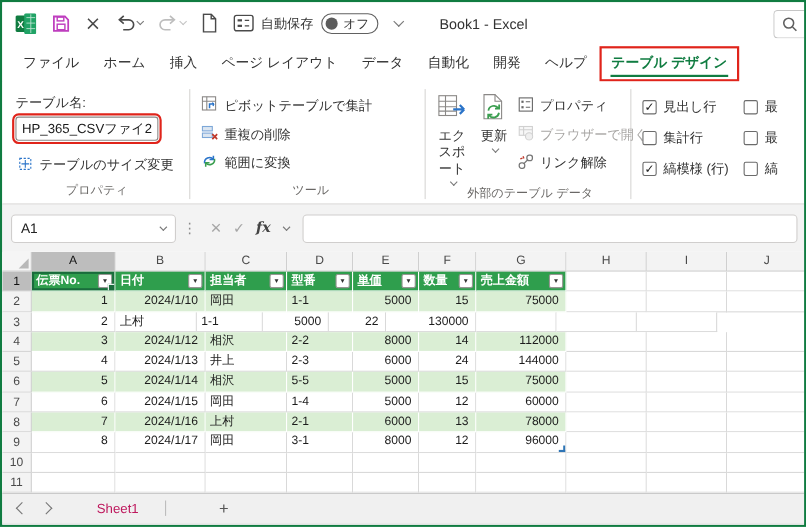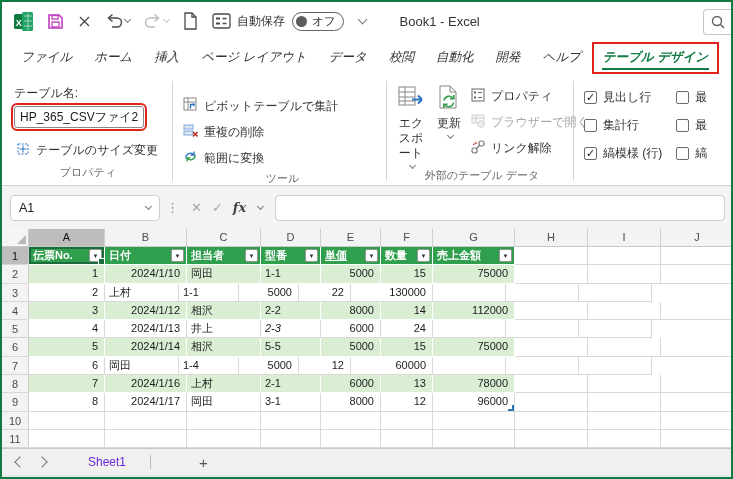--- a/index.html
+++ b/index.html
@@ -21,39 +21,39 @@
   .chev.sm{width:5px;height:5px;margin-left:2px;}
   .dim{color:#b5b5b5;} .dim .chev{border-color:#c5c5c5;}
   .autosave{display:flex; align-items:center; gap:7px; margin-left:6px; font-size:12px; color:#333;}
   .toggle{display:flex; align-items:center; gap:5px; border:1.5px solid #616161; border-radius:10px;
           height:19px; padding:0 7px 0 3px; font-size:11.5px; color:#333; background:#fff;}
   .knob{width:11px; height:11px; border-radius:50%; background:#5c5c5c;}
   .wtitle{font-size:13px; color:#333; margin-left:34px;}
   .searchbox{position:absolute; right:0; top:7px; width:28px; height:26px; border:1px solid #c6c6c6;
              border-right:none; border-radius:4px 0 0 4px; background:#fff; display:flex; align-items:center; padding-left:7px;}
   
-  .tabrow{height:34px; display:flex; align-items:flex-end; padding-left:8px; background:#fff; white-space:nowrap; overflow:hidden;font-style:italic;}
+  .tabrow{height:34px; display:flex; align-items:flex-end; padding-left:8px; background:#fff; white-space:nowrap; overflow:hidden;}
   .rtab{font-size:12.5px; color:#333; padding:7px 11px 8px; cursor:pointer; position:relative; flex:0 0 auto;}
   .rtab.active{color:var(--brand); font-weight:bold;}
   .rtab.active::after{content:''; position:absolute; left:8px; right:8px; bottom:2px; height:2.5px; background:var(--brand);}
   .rtab.ann{border:2px solid var(--ann); padding:5px 9px 6px;}
   
   .ribbon{height:112px; background:#fff; border-bottom:1px solid #d1cfcd; display:flex; padding-top:5px;}
   .rgroup{display:flex; flex-direction:column; position:relative; flex:0 0 auto;}
   .rgroup .gbody{flex:1; display:flex;}
   .glabel{font-size:11px; color:#6a6866; text-align:center; padding-bottom:5px;}
   .gsep{width:1px; background:#d8d6d4; margin:2px 0 4px; flex:0 0 auto;}
   .g-props{width:170px; padding:2px 8px 0 10px;}
   .tname-label{font-size:12px; color:#333; padding:4px 0 4px 2px;}
   .tname-input{width:130px; height:22px; border:1px solid #8a8886; border-radius:3px; font-size:12px;
                padding:0 5px; color:#1a1a1a; outline:2px solid var(--ann); outline-offset:1px; margin-left:2px;}
   .sbtn{display:flex; align-items:center; gap:6px; font-size:12px; color:#333; height:26px; padding:0 4px; cursor:pointer; white-space:nowrap;}
   .sbtn.disabled{color:#a8a6a4;}
   .g-tools{width:213px; padding:2px 0 0 6px;}
-  .g-tools .gbody{gap:3px;margin-top:10px;}
+  .g-tools .gbody{gap:3px;}
   .bigbtn{display:flex; flex-direction:column; align-items:center; font-size:12px; color:#333;
           padding:3px 6px 0; cursor:pointer; text-align:center;}
   .bigbtn .blabel{margin-top:3px; line-height:1.25; width:72px;}
   .g-ext{width:186px; padding:2px 0 0 4px;}
   .g-so{flex:1; padding:4px 0 0 10px; overflow:hidden;}
   .so-col{display:flex; flex-direction:column;}
   .cbrow{display:flex; align-items:center; gap:6px; height:28px; font-size:12px; color:#333; white-space:nowrap; cursor:pointer;}
   .cb{width:13px; height:13px; border:1px solid #6b6b6b; border-radius:2px; background:#fff; flex:0 0 auto;
       display:flex; align-items:center; justify-content:center; font-size:11px; color:#222;}
   
@@ -93,21 +93,21 @@
                  background:var(--sel); border:1px solid #fff;}
   .tbl-hdl{position:absolute; right:0; bottom:0; width:6px; height:6px;
            border-right:2px solid var(--hdl); border-bottom:2px solid var(--hdl); pointer-events:none;}
   
   .sheetbar{height:27px; background:#f0f0f0; border-top:1px solid #c6c6c6; display:flex; align-items:center; padding-left:14px;}
   .snav{display:flex; gap:14px; margin-right:28px;}
   .sarrow{width:8px; height:8px; border-left:1.5px solid #767676; border-bottom:1.5px solid #767676; cursor:pointer;}
   .sarrow.left{transform:rotate(45deg);}
   .sarrow.right{transform:rotate(225deg); border-color:#767676;}
   .stab-ann{border:2px solid var(--ann); height:27px; display:flex; align-items:stretch; margin-top:-1px;}
-  .stab{display:flex; align-items:center; padding:0 14px; font-size:12px; color:#6d28d9; cursor:pointer; white-space:nowrap;}
+  .stab{display:flex; align-items:center; padding:0 14px; font-size:12px; color:#be185d; cursor:pointer; white-space:nowrap;}
   .stab.active{background:#fff; color:#161616; border-left:1px solid #cfcfcf; border-right:1px solid #cfcfcf;}
   .stab.active .stext{border-bottom:2.5px solid var(--brand); padding:2px 2px 2px;}
   .ssep{width:1px; height:14px; background:#bdbdbd; margin:0 10px;}
   .addsheet{font-size:15px; color:#555; padding:0 10px; cursor:pointer; margin-left:28px;}
   .bottomstrip{height:3px; background:#e9e9e9;}
   svg{flex:0 0 auto;}
 </style>
 </head>
 <body>
 
@@ -181,21 +181,20 @@
         </svg>
     </div>
   </div>
 
   <div class="tabrow" id="ribbon-tabrow">
       <div class="rtab">ファイル</div>
       <div class="rtab">ホーム</div>
       <div class="rtab">挿入</div>
       <div class="rtab">ページ レイアウト</div>
       <div class="rtab">データ</div>
-      <div class="rtab">校閲</div>
       <div class="rtab">自動化</div>
       <div class="rtab">開発</div>
       <div class="rtab">ヘルプ</div>
       <div class="rtab active ann">テーブル デザイン</div>
     </div>
 
   <div class="ribbon">
     <div class="rgroup g-props">
       <div class="tname-label">テーブル名:</div>
       <input class="tname-input" value="HP_365_CSVファイ2" style="">
@@ -449,43 +448,45 @@
           <div class="cell r band" style="width: 82px;">112000</div>
           <div class="cell" style="width: 73px;"></div>
           <div class="cell" style="width: 73px;"></div>
           <div class="cell" style="width: 73px;"></div>
         </div>
         <div class="grow">
           <div class="rowhdr" style="width: 27px;">5</div>
           <div class="cell r" style="width: 76px;">4</div>
           <div class="cell r" style="width: 82px;">2024/1/13</div>
           <div class="cell" style="width: 74px;">井上</div>
-          <div class="cell" style="width: 60px; font-style: italic;">2-3</div>
+          <div class="cell" style="width: 60px;">2-3</div>
           <div class="cell r" style="width: 60px;">6000</div>
           <div class="cell r" style="width: 52px;">24</div>
+          <div class="cell r" style="width: 82px;">144000</div>
           <div class="cell" style="width: 73px;"></div>
           <div class="cell" style="width: 73px;"></div>
           <div class="cell" style="width: 73px;"></div>
         </div>
         <div class="grow">
           <div class="rowhdr" style="width: 27px;">6</div>
           <div class="cell r band" style="width: 76px;">5</div>
           <div class="cell r band" style="width: 82px;">2024/1/14</div>
           <div class="cell band" style="width: 74px;">相沢</div>
           <div class="cell band" style="width: 60px;">5-5</div>
           <div class="cell r band" style="width: 60px;">5000</div>
           <div class="cell r band" style="width: 52px;">15</div>
           <div class="cell r band" style="width: 82px;">75000</div>
           <div class="cell" style="width: 73px;"></div>
           <div class="cell" style="width: 73px;"></div>
           <div class="cell" style="width: 73px;"></div>
         </div>
         <div class="grow">
           <div class="rowhdr" style="width: 27px;">7</div>
           <div class="cell r" style="width: 76px;">6</div>
+          <div class="cell r" style="width: 82px;">2024/1/15</div>
           <div class="cell" style="width: 74px;">岡田</div>
           <div class="cell" style="width: 60px;">1-4</div>
           <div class="cell r" style="width: 60px;">5000</div>
           <div class="cell r" style="width: 52px;">12</div>
           <div class="cell r" style="width: 82px;">60000</div>
           <div class="cell" style="width: 73px;"></div>
           <div class="cell" style="width: 73px;"></div>
           <div class="cell" style="width: 73px;"></div>
         </div>
         <div class="grow">

